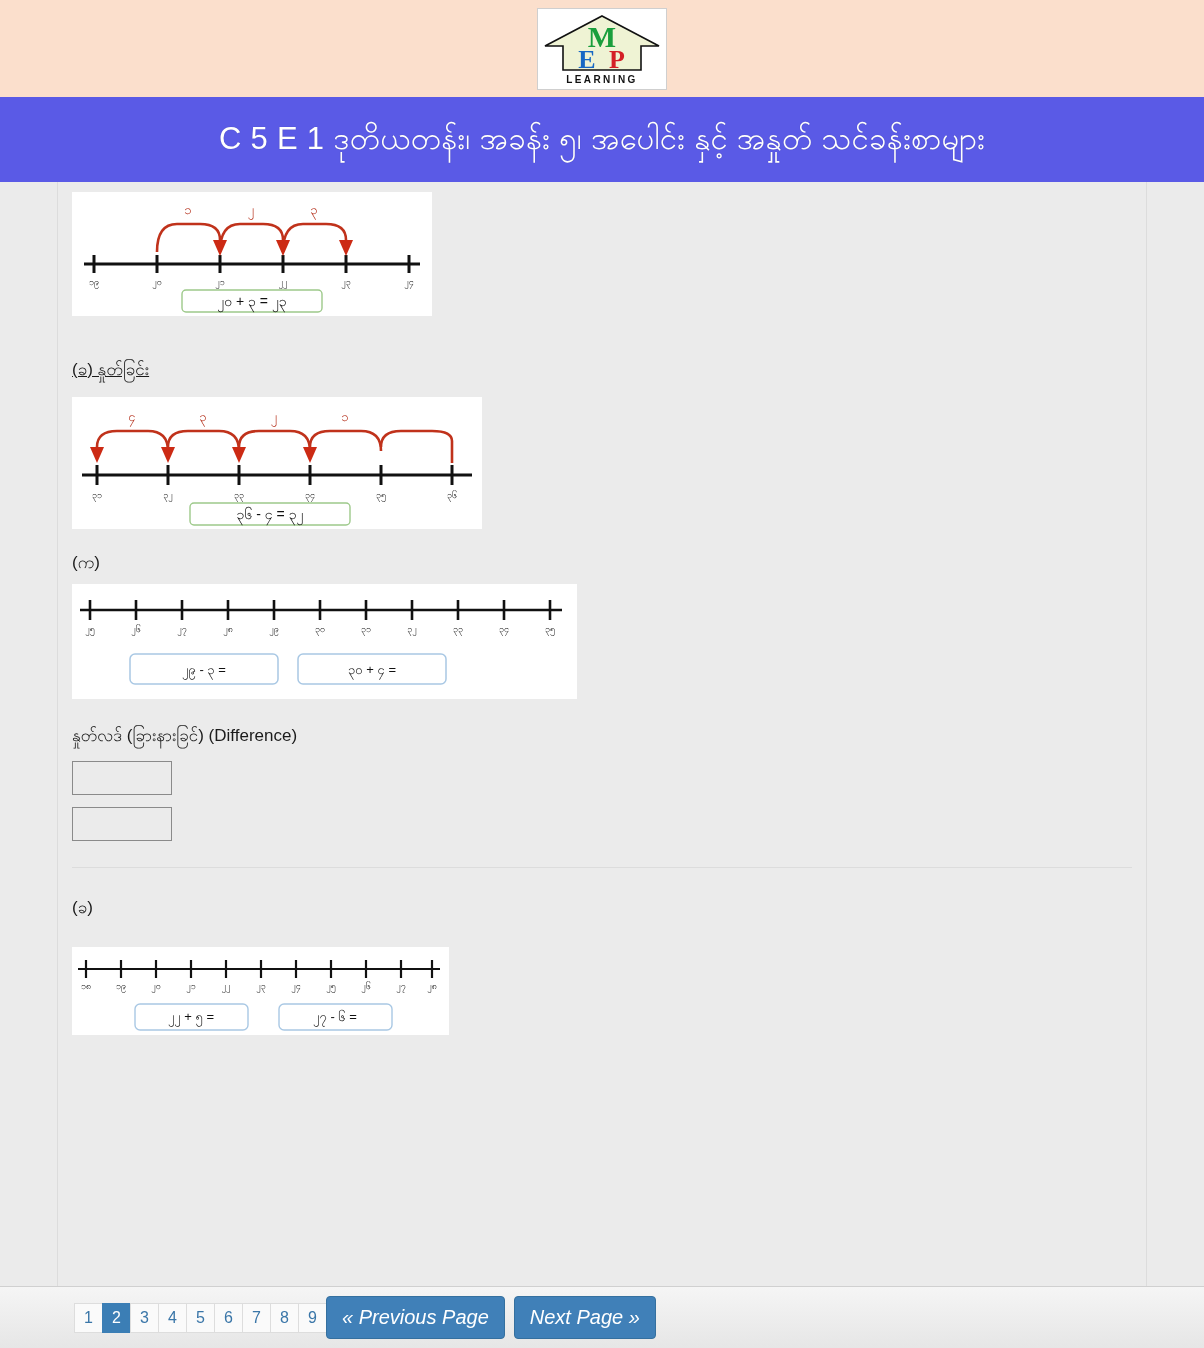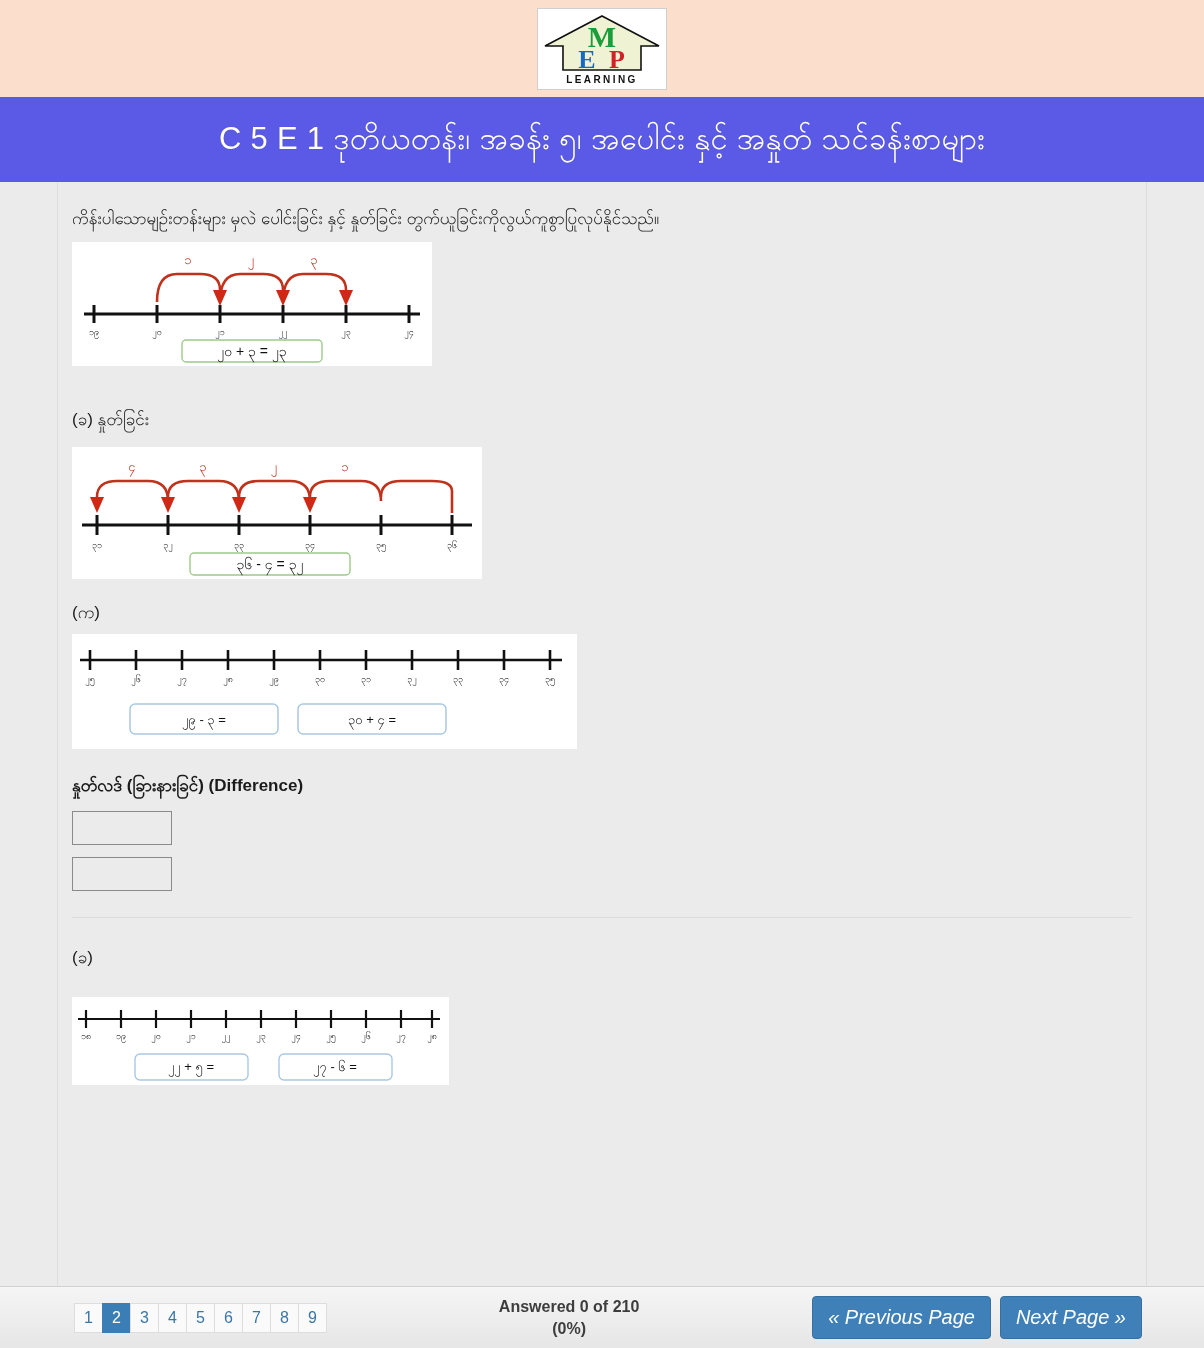--- a/index.html
+++ b/index.html
@@ -172,21 +172,20 @@
 <div class="title-banner">
   <div class="t">C 5 E 1 ဒုတိယတန်း၊ အခန်း ၅၊ အပေါင်း နှင့် အနှုတ် သင်ခန်းစာများ</div>
 </div>
 
 <div class="page">
   <div class="sheet">
 
 
     <div class="content">
 
-      <p class="para">ကိန်းပါသောမျဉ်းတန်းများ မှလဲ ပေါင်းခြင်း နှင့် နှုတ်ခြင်း တွက်ယူခြင်းကိုလွယ်ကူစွာပြုလုပ်နိုင်သည်။</p>
 
       <div class="figure fig1">
         <svg width="360" height="124" viewBox="0 0 360 124">
 
           <line x1="12" y1="72" x2="348" y2="72" stroke="#111" stroke-width="3"></line>
           <g stroke="#111" stroke-width="3">
             <line x1="22" y1="63" x2="22" y2="81"></line>
             <line x1="85" y1="63" x2="85" y2="81"></line>
             <line x1="148" y1="63" x2="148" y2="81"></line>
             <line x1="211" y1="63" x2="211" y2="81"></line>
@@ -213,21 +212,21 @@
 
           <text class="hop" x="116" y="22" text-anchor="middle">၁</text>
           <text class="hop" x="179" y="22" text-anchor="middle">၂</text>
           <text class="hop" x="242" y="22" text-anchor="middle">၃</text>
 
           <rect x="110" y="98" width="140" height="22" rx="4" fill="#ffffff" stroke="#9dc98a" stroke-width="1.4"></rect>
           <text class="eqt" x="180" y="114" text-anchor="middle">၂၀ + ၃ = ၂၃</text>
         </svg>
       </div>
 
-      <p class="sub" style="margin-top:42px;">(ခ) နှုတ်ခြင်း</p>
+      <p class="sub" style="margin-top:42px;text-decoration:underline;">(ခ) နှုတ်ခြင်း</p>
 
       <div class="figure fig2">
         <svg width="410" height="132" viewBox="0 0 410 132">
           <line x1="10" y1="78" x2="400" y2="78" stroke="#111" stroke-width="3"></line>
           <g stroke="#111" stroke-width="3">
             <line x1="25" y1="68" x2="25" y2="88"></line>
             <line x1="96" y1="68" x2="96" y2="88"></line>
             <line x1="167" y1="68" x2="167" y2="88"></line>
             <line x1="238" y1="68" x2="238" y2="88"></line>
             <line x1="309" y1="68" x2="309" y2="88"></line>
@@ -295,21 +294,21 @@
           <text class="tick" x="478" y="48" text-anchor="middle">၃၅</text>
 
           <rect x="58" y="70" width="148" height="30" rx="5" fill="#ffffff" stroke="#a9c8e4" stroke-width="1.5"></rect>
           <text class="eqb" x="132" y="90" text-anchor="middle">၂၉ - ၃ =</text>
 
           <rect x="226" y="70" width="148" height="30" rx="5" fill="#ffffff" stroke="#a9c8e4" stroke-width="1.5"></rect>
           <text class="eqb" x="300" y="90" text-anchor="middle">၃၀ + ၄ =</text>
         </svg>
       </div>
 
-      <p class="label-line" style="margin-top:25px;font-weight:bold;">နှုတ်လဒ် (ခြားနားခြင်) (Difference)</p>
+      <p class="label-line" style="margin-top:25px;">နှုတ်လဒ် (ခြားနားခြင်) (Difference)</p>
       <div class="answer-box" style="margin-top:12px;"></div>
 
       <div class="answer-box" style="margin-top:12px;"></div>
 
       <hr class="sep">
 
       <p class="sub" style="margin-top:28px;">(ခ)</p>
 
       <div class="figure fig4">
         <svg width="377" height="88" viewBox="0 0 377 88">
@@ -356,23 +355,19 @@
       <div class="pg active">2</div>
       <div class="pg">3</div>
       <div class="pg">4</div>
       <div class="pg">5</div>
       <div class="pg">6</div>
       <div class="pg">7</div>
       <div class="pg">8</div>
       <div class="pg">9</div>
     </div>
 
-    <div class="status">
-      <span>Answered 0 of 210</span>
-      <span class="pct">(0%)</span>
-    </div>
 
     <div class="navbtns">
       <button class="navbtn">« Previous Page</button>
       <button class="navbtn">Next Page »</button>
     </div>
   </div>
 </div>
 
 </body></html>

